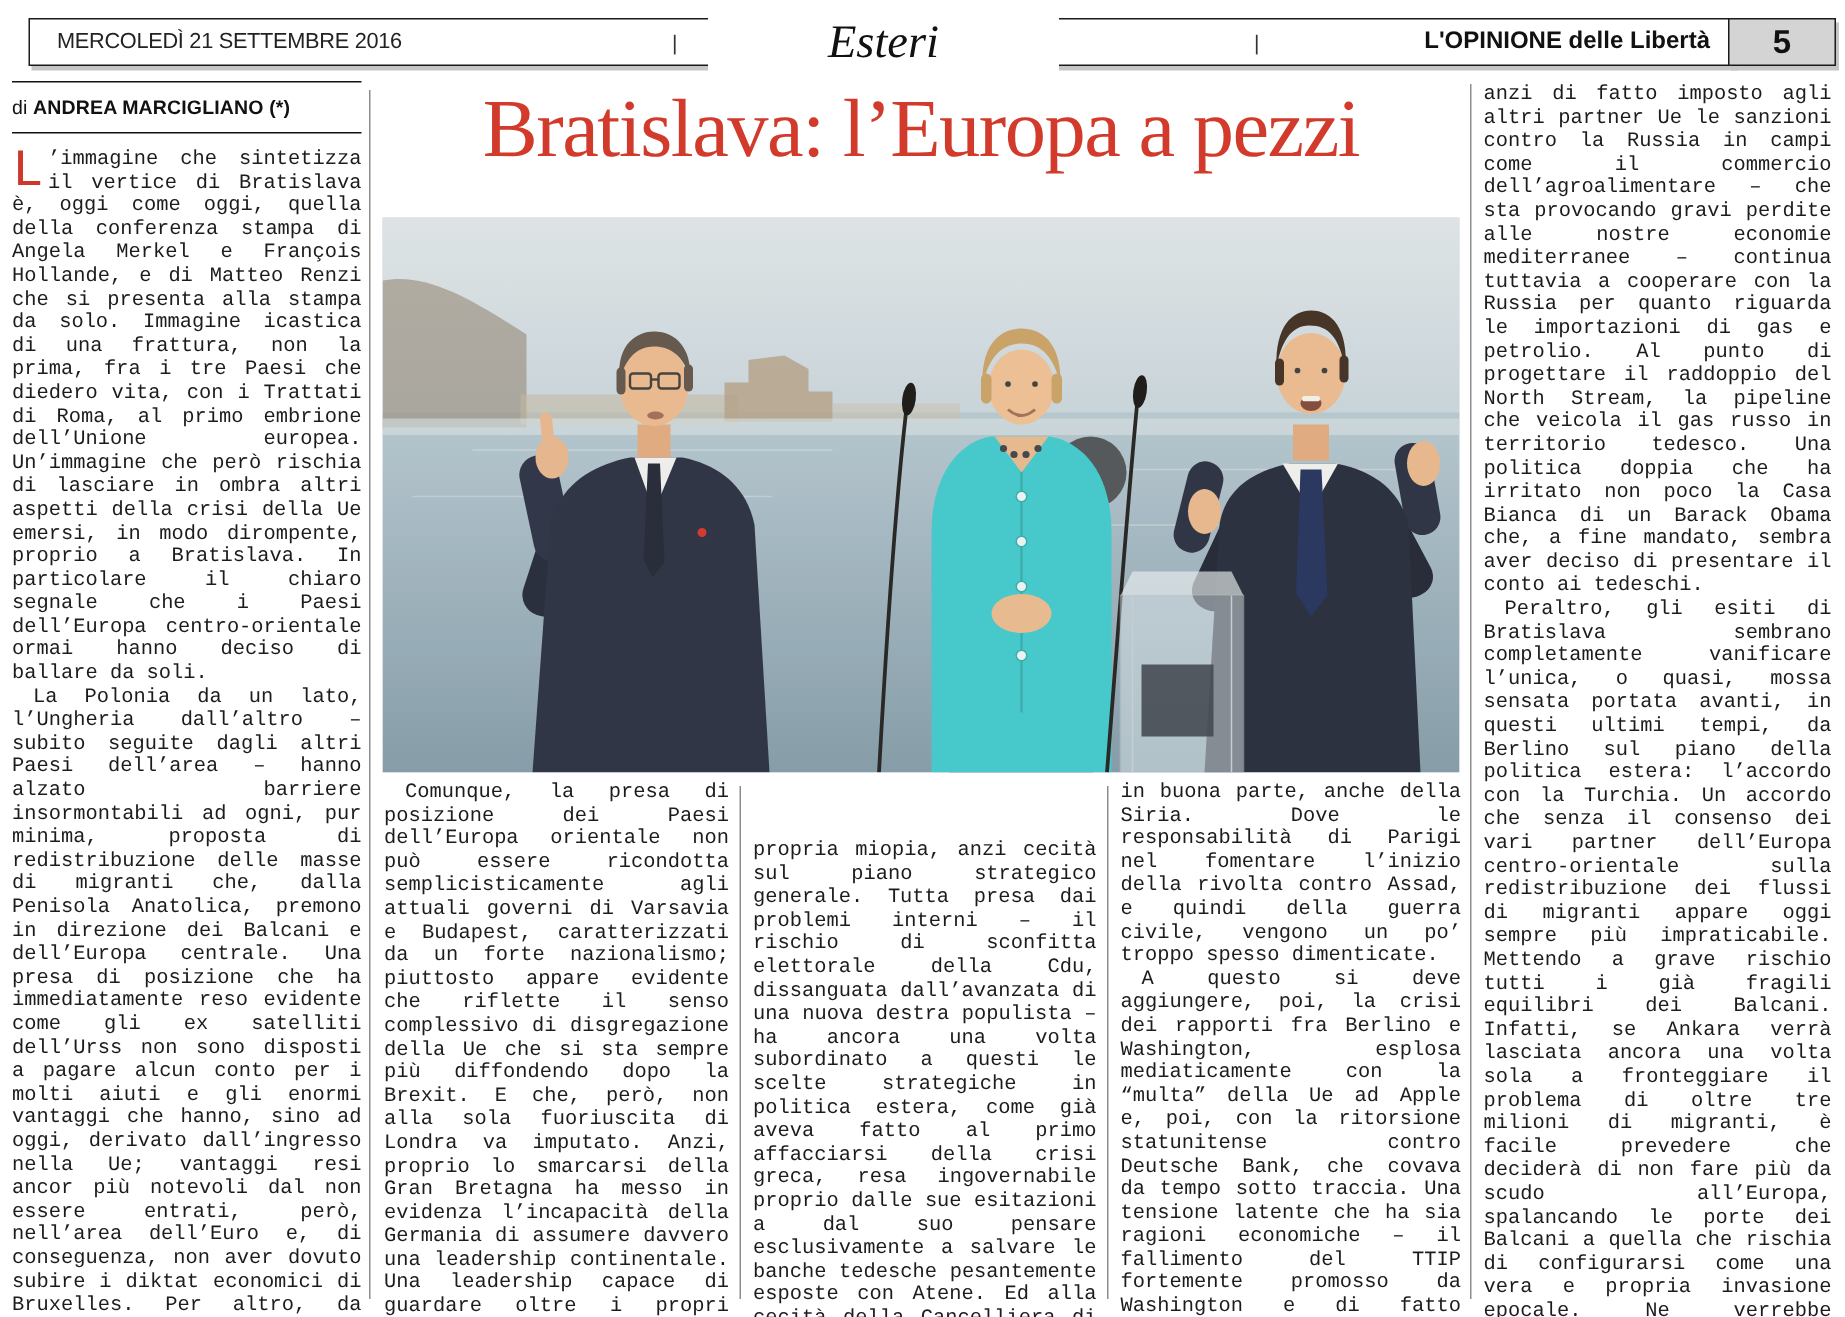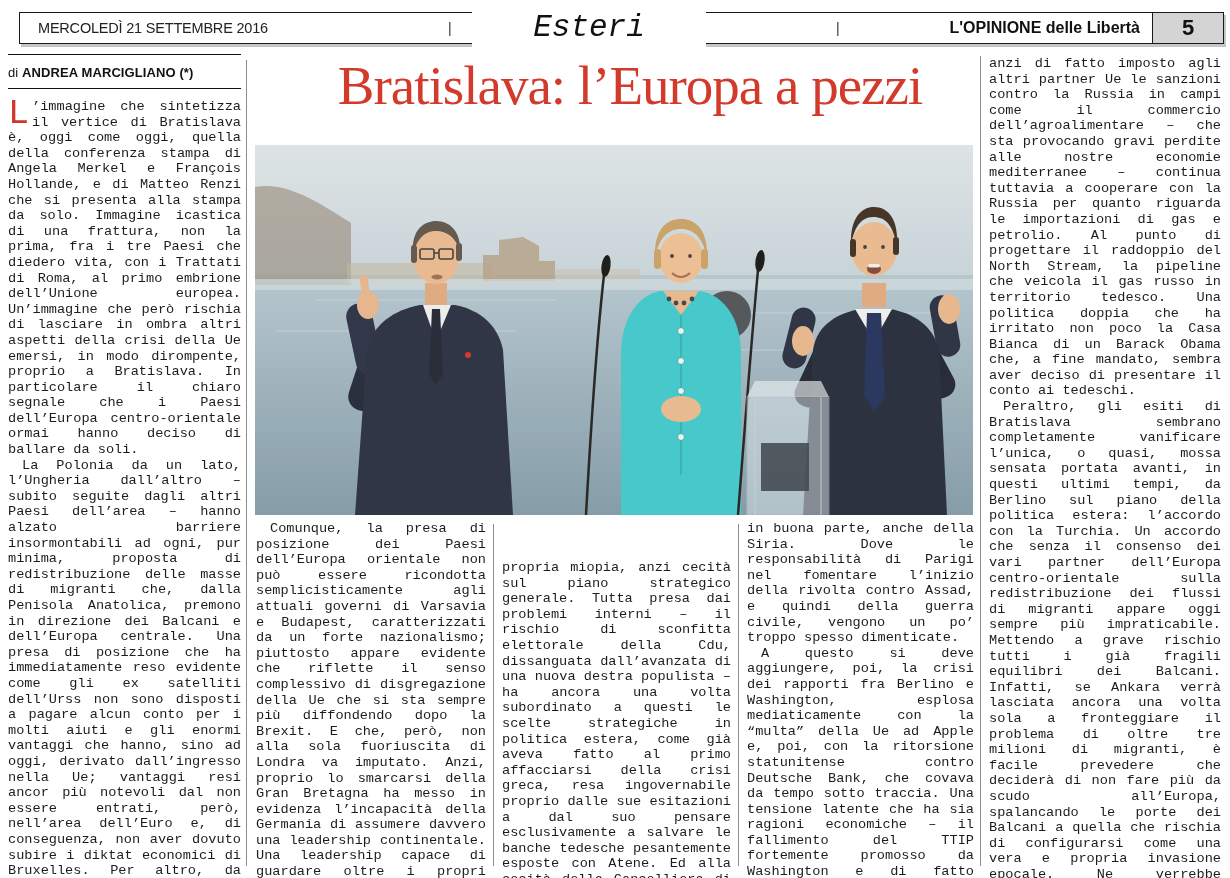--- a/index.html
+++ b/index.html
@@ -9,36 +9,36 @@
   
   .header-box{position:absolute;left:19px;top:12px;width:1136px;height:30px;
               border:1.5px solid #1a1a1a;box-shadow:2px 3px 0 #c6c6c6;background:#fff;}
   .header-date{position:absolute;left:18px;top:0;line-height:30px;
                font-family:"Liberation Sans",sans-serif;font-size:14.5px;letter-spacing:-0.2px;color:#222;}
   .header-sep{position:absolute;top:0;line-height:30px;font-family:"Liberation Sans",sans-serif;
               font-size:14px;color:#333;}
   .sep-left{left:428px;} .sep-right{left:816px;}
   .esteri-patch{position:absolute;left:452px;top:-9px;width:234px;height:48px;background:#fff;
                 text-align:center;}
-  .esteri{font-family:Liberation Mono, monospace;font-style:italic;font-size:31px;
+  .esteri{font-family:Liberation Serif, serif;font-style:italic;font-size:31px;
           line-height:48px;color:#111;}
   .header-masthead{position:absolute;right:16px;top:0;line-height:30px;
                    font-family:"Liberation Sans",sans-serif;font-weight:bold;font-size:16px;color:#111;margin-left:48px;}
   .pageno-box{position:absolute;left:1152px;top:12px;width:70px;height:30px;background:#d4d4d4;
               border:1.5px solid #1a1a1a;box-shadow:2px 3px 0 #c6c6c6;text-align:center;}
   .pageno{font-family:"Liberation Sans",sans-serif;font-weight:bold;font-size:22px;line-height:30px;color:#111;}
 
   
   .byline-block{position:absolute;left:8px;top:54px;width:233px;
                 border-top:1.5px solid #111;border-bottom:1.5px solid #111;padding:8px 0 7px;}
   .byline{font-family:"Liberation Sans",sans-serif;font-size:13px;color:#111;letter-spacing:0.1px;}
   .byline b{font-weight:bold;}
 
   
-  .headline{position:absolute;left:266px;top:50px;width:728px;height:78px;text-align:center;
+  .headline{position:absolute;left:250px;top:50px;width:728px;height:78px;text-align:center;
             font-size:55px;letter-spacing:-1px;color:#d23a2b;line-height:72px;white-space:nowrap;}
 
   
   .col{position:absolute;font-size:13.6px;line-height:15.6px;text-align:justify;
        -webkit-hyphens:auto;hyphens:auto;font-family:Liberation Mono, monospace;}
   .col p{margin:0;}
   p.indent{text-indent:14px;}
   .col1{left:8px;top:99px;width:233px;}
   .col2{left:256px;top:521px;width:230px;}
   .col3{left:502px;top:521px;width:229px;margin-top:39px;}

